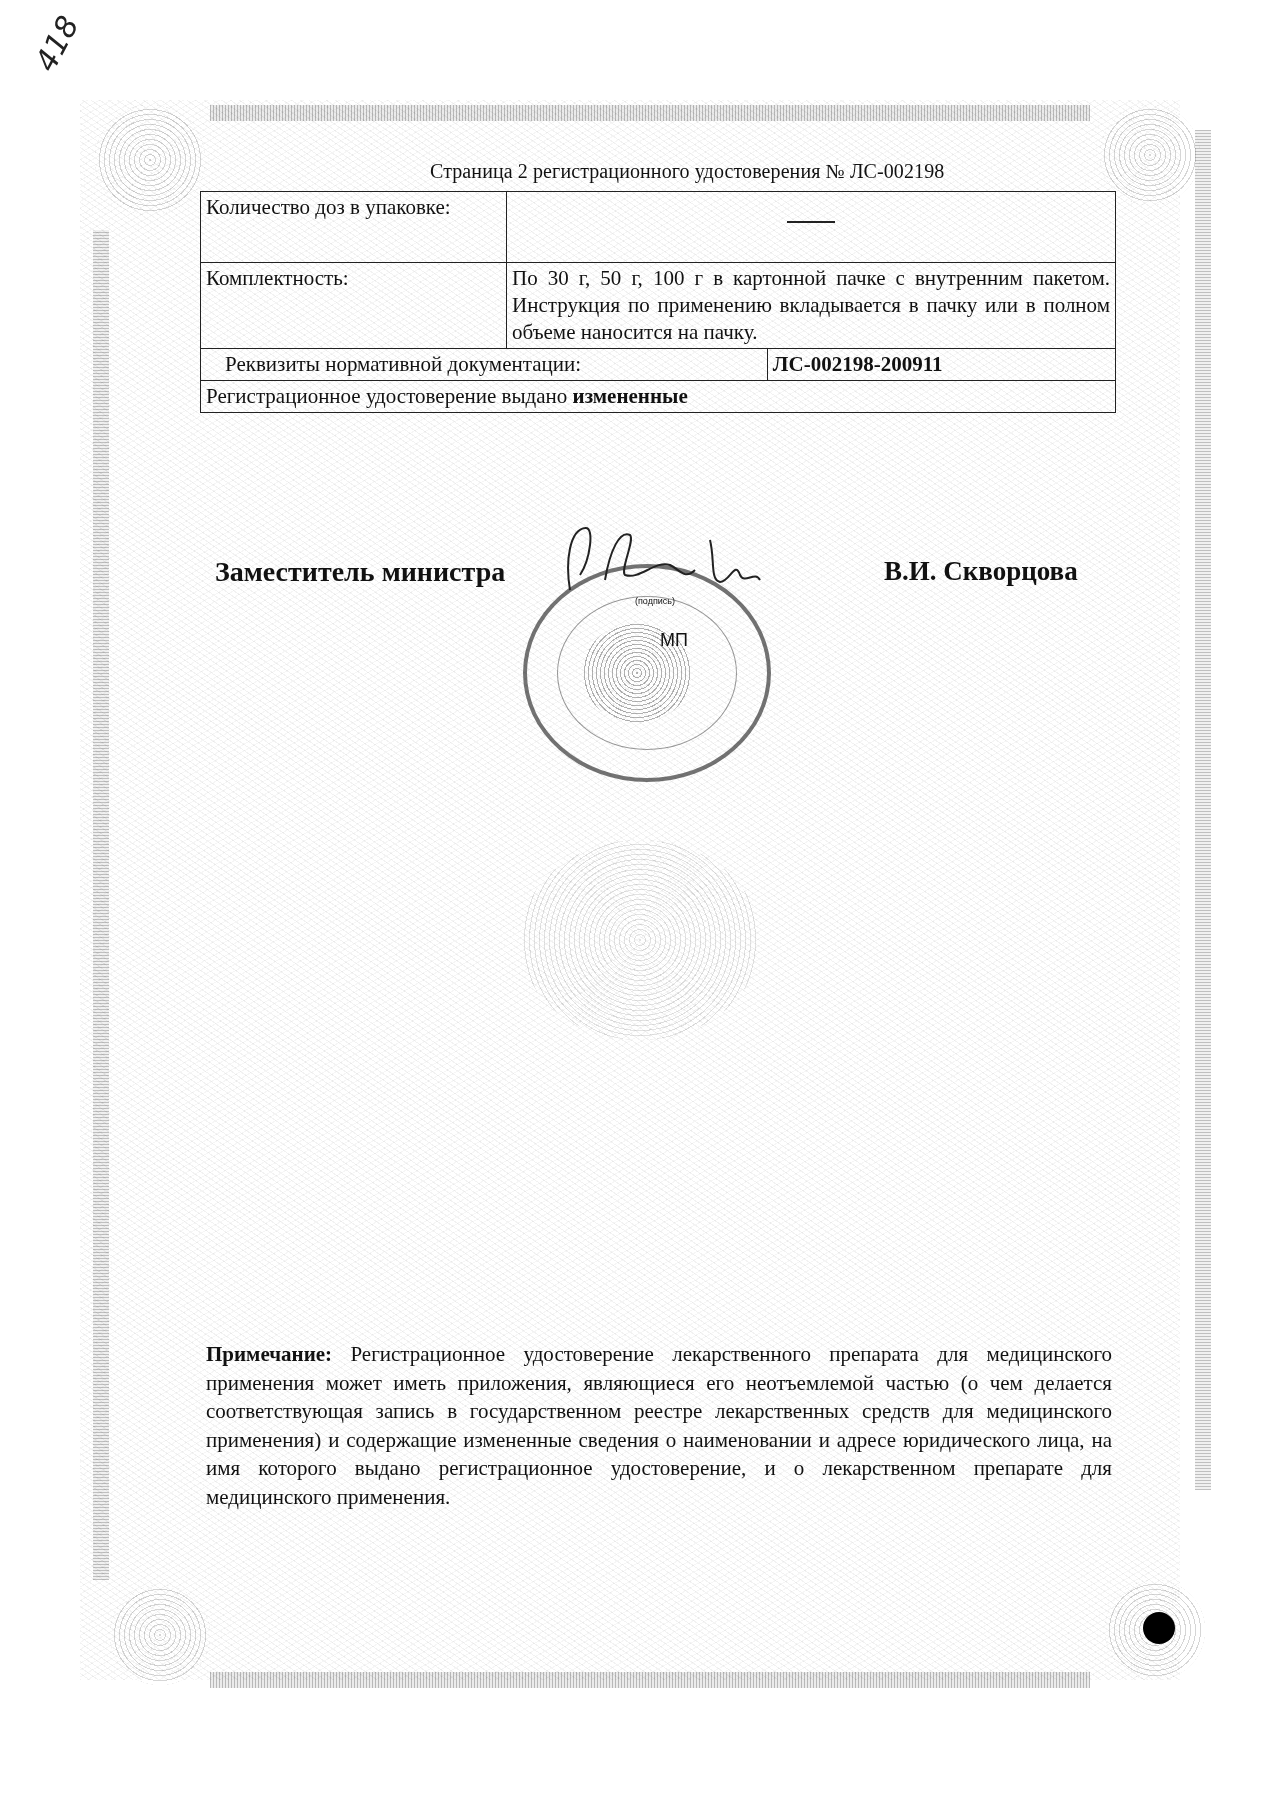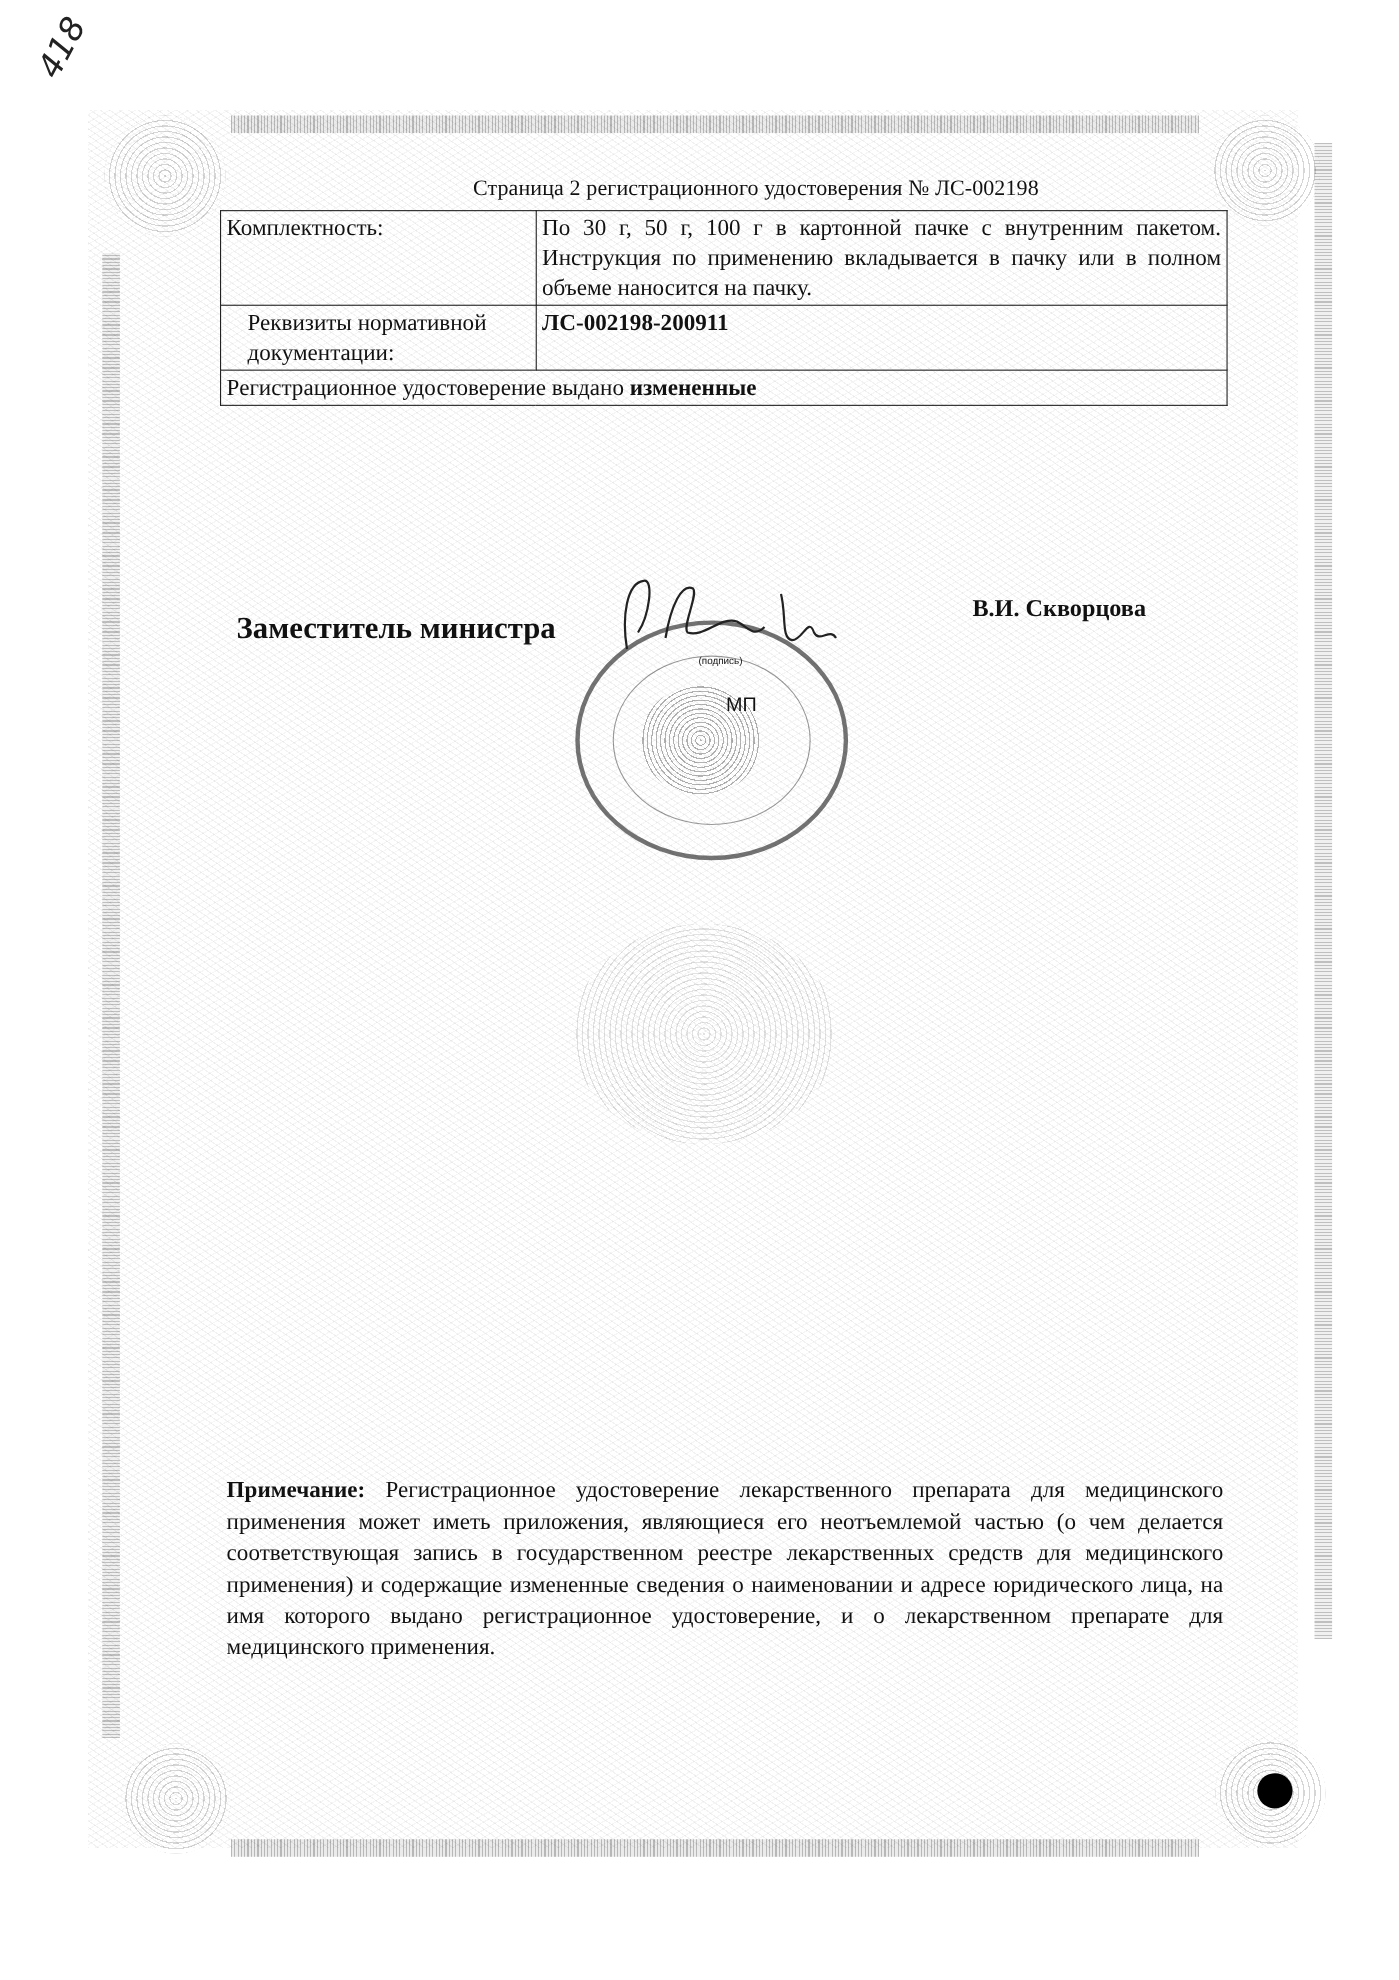--- a/index.html
+++ b/index.html
@@ -38,21 +38,21 @@
   }
   table.reg {
     position: absolute; left: 200px; top: 191px; width: 916px;
     border-collapse: collapse; font-size: 21px;
   }
   table.reg td { border: 1.5px solid #222; padding: 2px 5px; vertical-align: top; line-height: 27px; }
   .dash { display: inline-block; width: 48px; border-top: 2px solid #222; margin-top: 27px; }
   .justify { text-align: justify; }
   .bold { font-weight: bold; margin-top: 19px; }
   .sig-title { position: absolute; left: 215px; top: 556px; font-size: 28px; font-weight: bold; }
-  .sig-name { position: absolute; left: 884px; top: 540px; font-size: 22px; font-weight: bold; text-align: center; }
+  .sig-name { position: absolute; left: 884px; top: 556px; font-size: 27px; font-weight: bold; text-align: center; }
   .stamp {
     position: absolute; left: 523px; top: 564px; width: 240px; height: 210px;
     border: 4px solid rgba(0,0,0,0.55); border-radius: 50%;
   }
   .stamp-inner {
     position: absolute; left: 30px; top: 28px; right: 30px; bottom: 28px;
     border: 1.5px solid rgba(0,0,0,0.4); border-radius: 50%;
   }
   .stamp-eagle {
     position: absolute; left: 55px; top: 55px; width: 110px; height: 100px; border-radius: 50%;
@@ -80,20 +80,26 @@
 <div class="rosette" style="left:95px; top:105px; width:110px; height:110px;"></div>
 <div class="rosette" style="left:1100px; top:105px; width:100px; height:100px;"></div>
 <div class="rosette" style="left:110px; top:1585px; width:100px; height:100px;"></div>
 <div class="rosette" style="left:1105px; top:1580px; width:100px; height:100px;"></div>
 <div class="rosette" style="left:520px; top:840px; width:240px; height:200px; opacity:0.7;"></div>
 
 <div class="header-line">Страница 2  регистрационного удостоверения № ЛС-002198</div>
 
 <table class="reg">
   <tbody>
+      <tr>
+    <td style="width:295px; height:66px;">Количество доз в упаковке:</td>
+    <td colspan="2" style="text-align:center;">
+      <span class="dash"></span>
+    </td>
+  </tr>
   <tr>
     <td style="height:80px;">Комплектность:</td>
     <td colspan="2" class="justify">По 30 г, 50 г, 100 г в картонной пачке с внутренним пакетом. Инструкция по применению вкладывается в пачку или в полном объеме наносится на пачку.</td>
   </tr>
   <tr>
     <td colspan="2" style="width:445px;padding-left:24px;">Реквизиты нормативной документации:</td>
     <td class="bold">ЛС-002198-200911</td>
   </tr>
   <tr>
     <td colspan="3">

